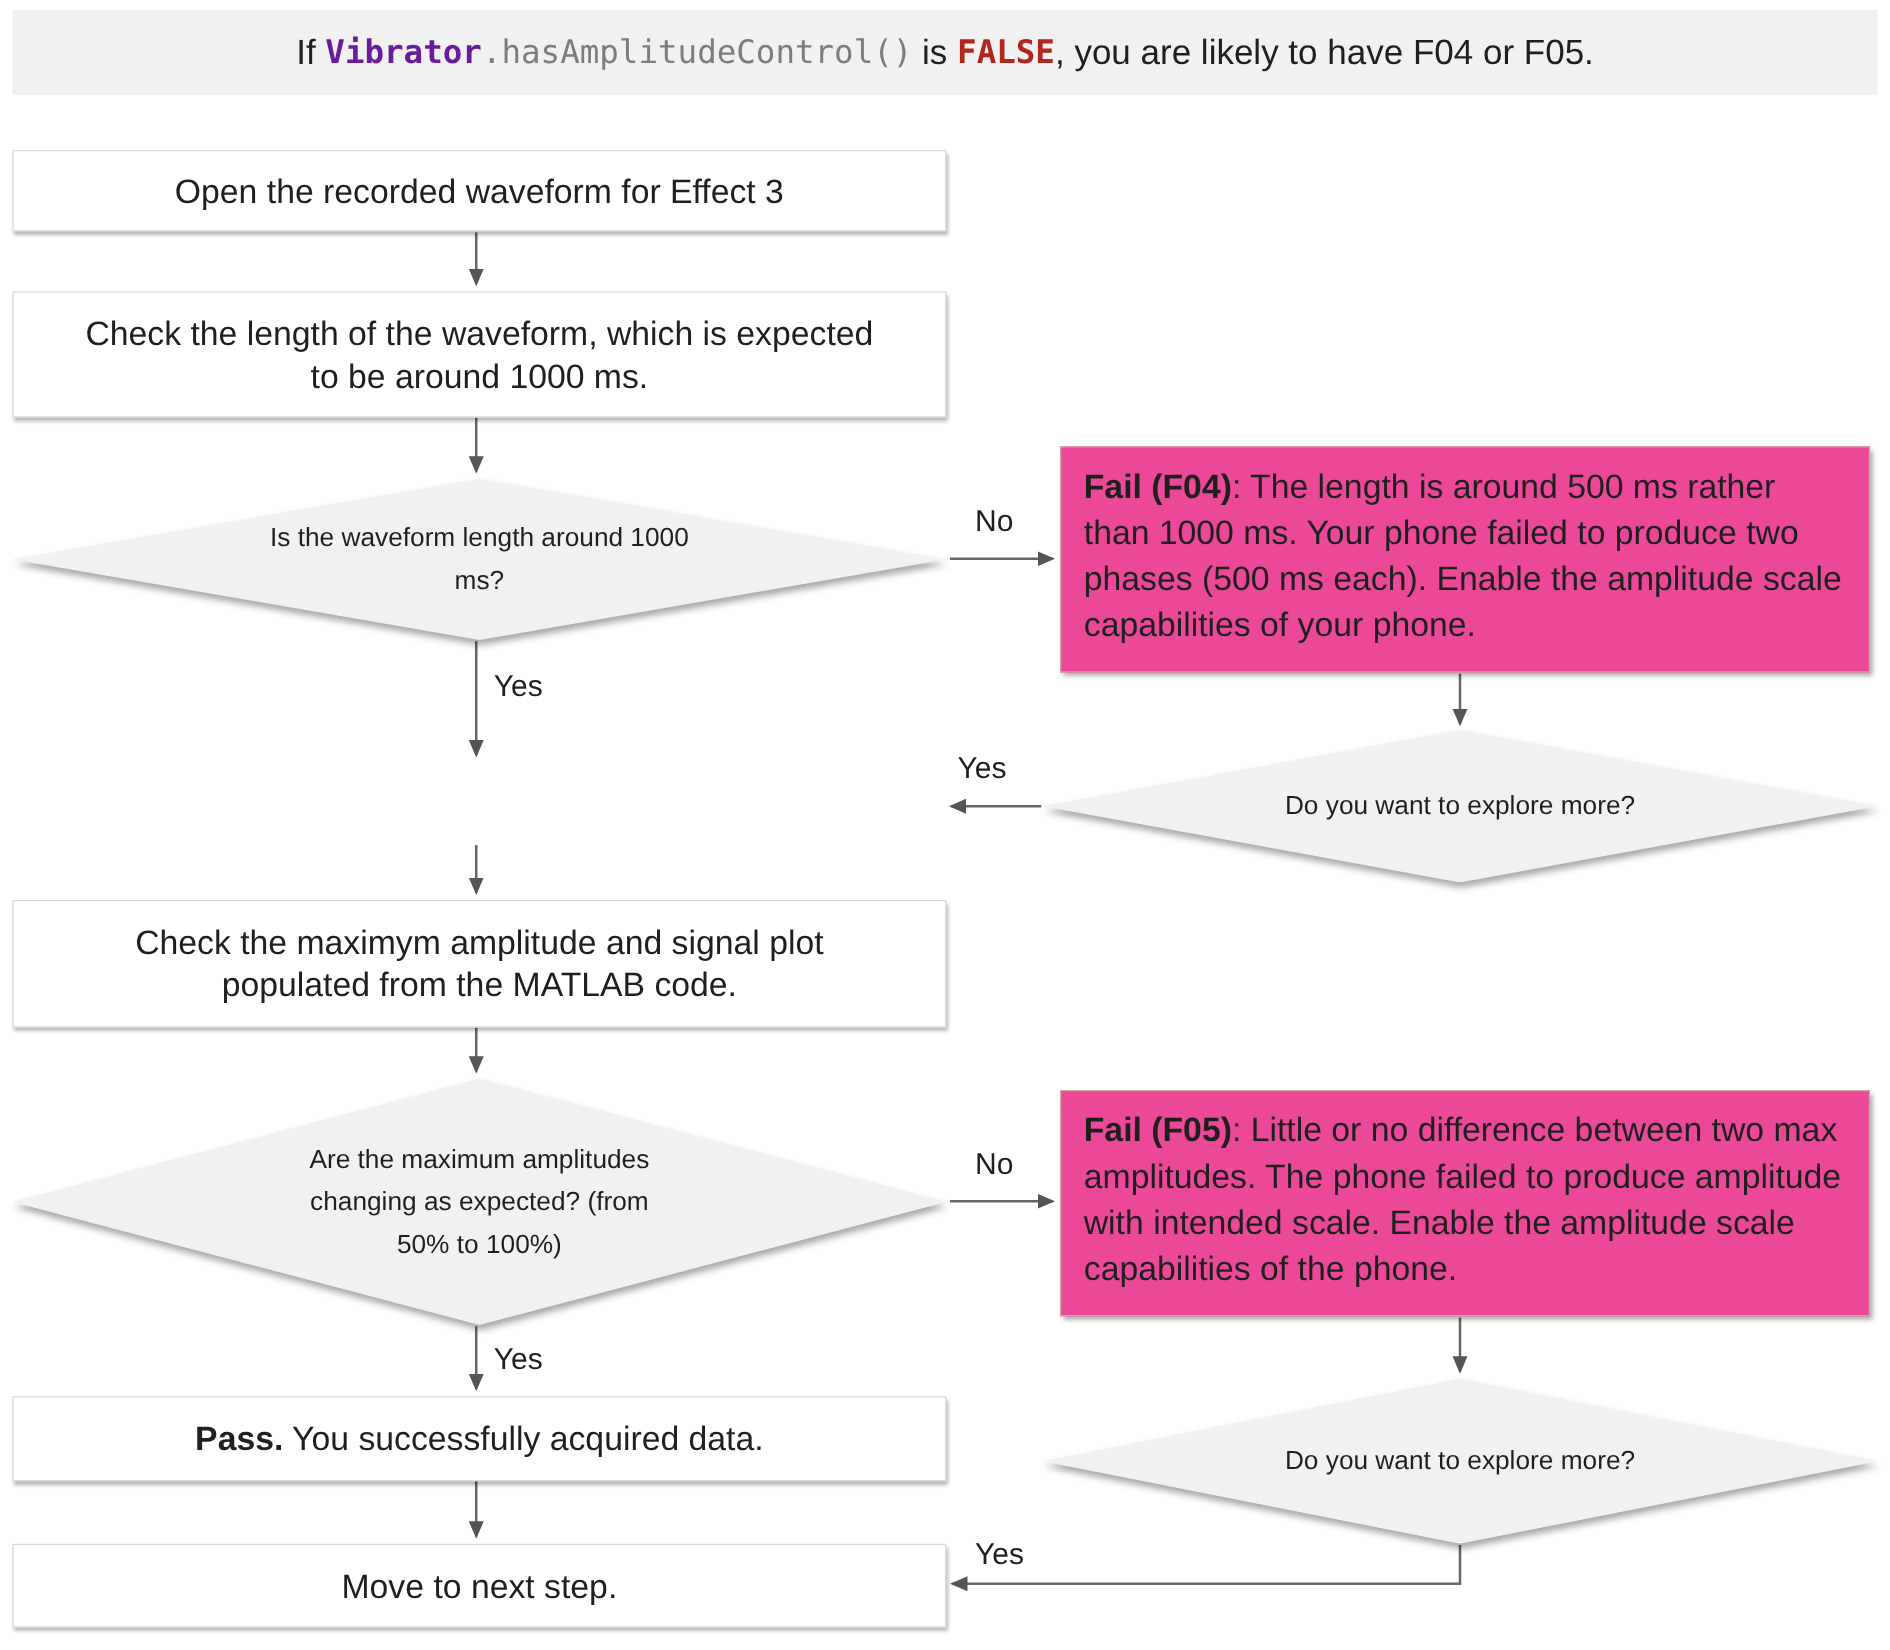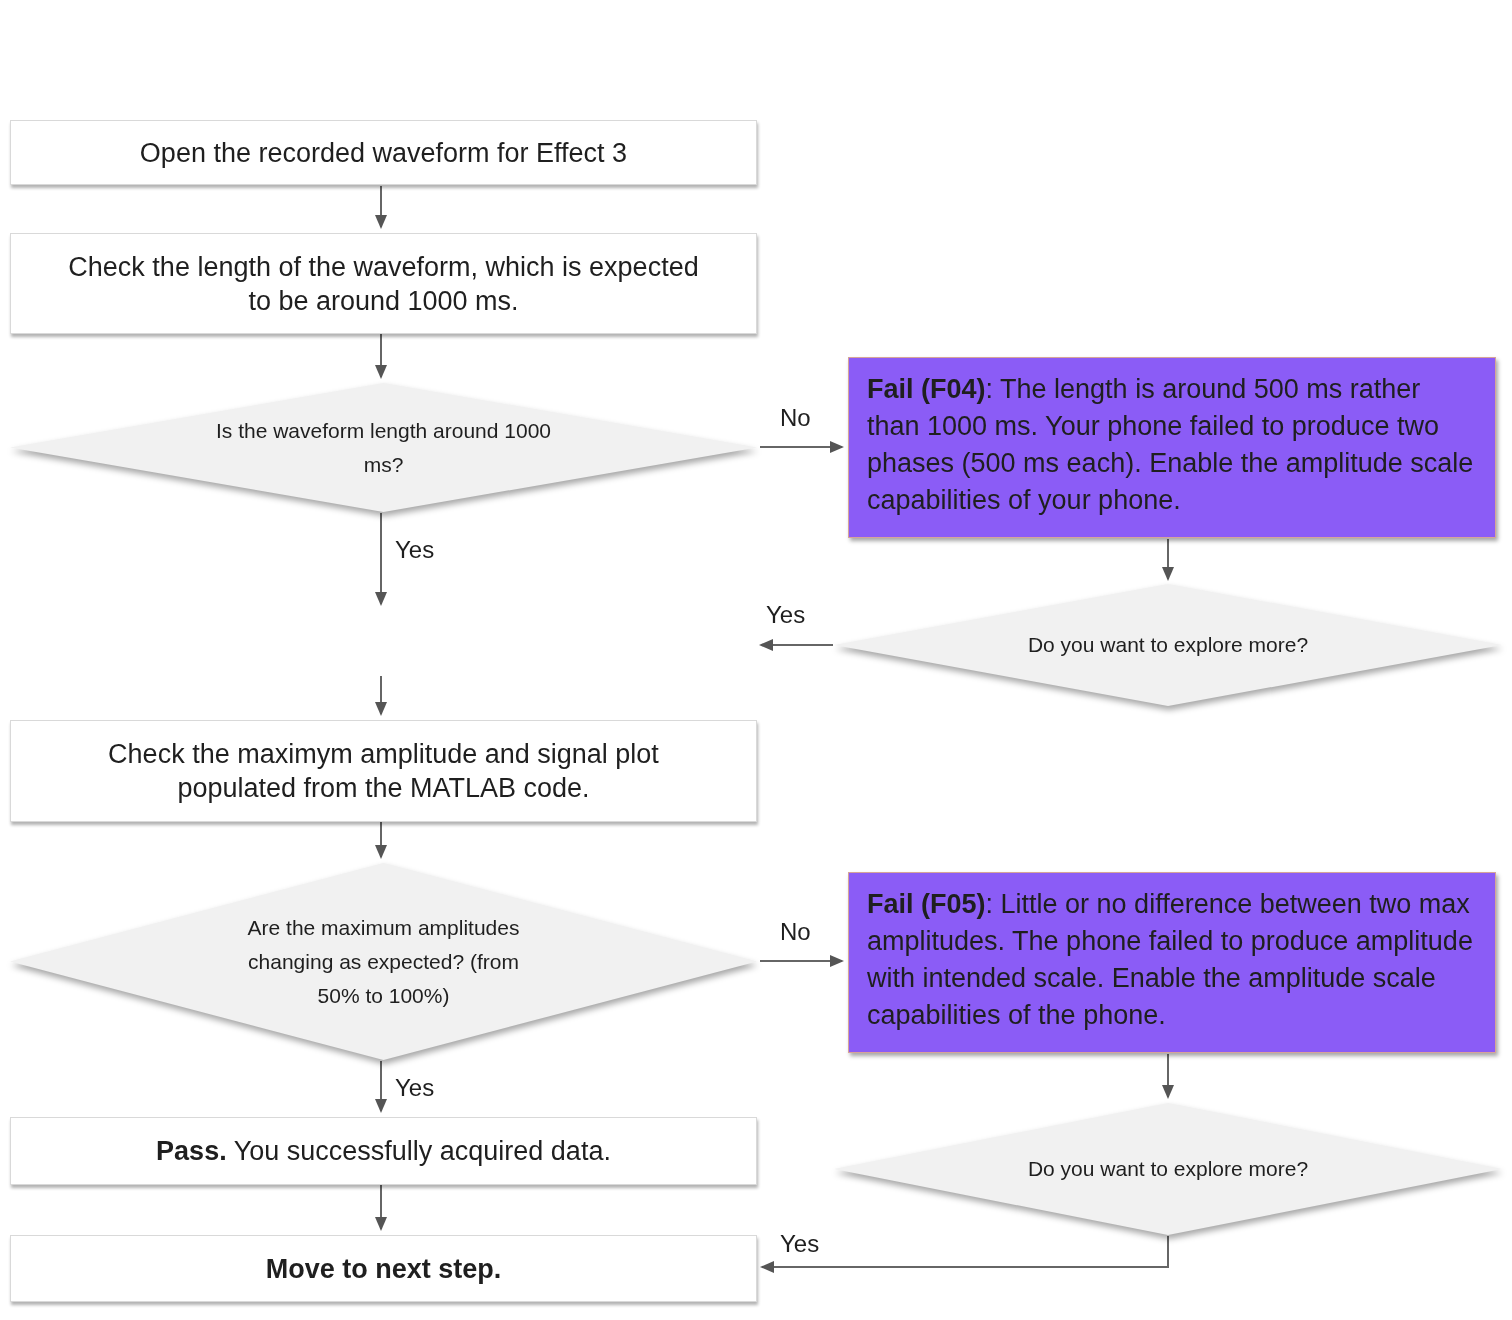--- a/index.html
+++ b/index.html
@@ -23,26 +23,26 @@
     box-shadow:1px 3px 3px rgba(0,0,0,0.30);
     display:flex;align-items:center;justify-content:center;text-align:center;
     font-size:27px;line-height:34px;
   }
   .pbox .inner{width:100%;}
   .b-open   {left:10px;top:120px;width:745px;height:63px;align-items:center;}
   .b-length {left:10px;top:233px;width:745px;height:99px;}
   .b-run    {left:10px;top:610px;width:745px;height:65px;}
   .b-amp    {left:10px;top:720px;width:745px;height:100px;}
   .b-pass   {left:10px;top:1117px;width:745px;height:66px;}
-  .b-move   {left:10px;top:1235px;width:745px;height:65px;font-weight:bold;}
+  .b-move   {left:10px;top:1235px;width:745px;height:65px;}
   .b-length .inner{max-width:660px;margin:0 auto;}
   .b-amp .inner{max-width:620px;margin:0 auto;}
   
   .fbox{
-    position:absolute;background:#8b5cf6;border:1px solid #d6a399;
+    position:absolute;background:#ec4899;border:1px solid #d6a399;
     box-shadow:2px 3px 4px rgba(0,0,0,0.35);
     font-size:27px;line-height:37px;text-align:left;
     padding:13px 18px;box-sizing:border-box;
   }
   .b-f04{left:848px;top:357px;width:648px;height:181px;}
   .b-f05{left:848px;top:872px;width:648px;height:181px;}
   .bold{font-weight:bold;}
   
   .dwrap{position:absolute;filter:drop-shadow(1px 4px 3px rgba(0,0,0,0.35));}
   .diamond{
@@ -67,20 +67,21 @@
   .l-yes2{left:766px;top:601px;}
   .l-no2 {left:780px;top:918px;}
   .l-yes3{left:395px;top:1074px;}
   .l-yes4{left:780px;top:1230px;}
 </style>
 </head>
 <body>
 
 <div id="stage">
 
+  <div class="banner"><span>If </span><span class="code code-class">Vibrator</span><span class="code code-method">.hasAmplitudeControl()</span><span> is </span><span class="false-token">FALSE</span><span>, you are likely to have F04 or F05.</span></div>
 
   <svg class="arrows" viewBox="0 0 1512 1320">
     <defs>
       <marker id="ah" markerWidth="7" markerHeight="7" refX="6" refY="3" orient="auto">
         <path d="M0,0 L7,3 L0,6 z" fill="#555555"></path>
       </marker>
     </defs>
     <line x1="381" y1="186" x2="381" y2="227" marker-end="url(#ah)"></line>
     <line x1="381" y1="332" x2="381" y2="377" marker-end="url(#ah)"></line>
     <line x1="760" y1="447" x2="842" y2="447" marker-end="url(#ah)"></line>

